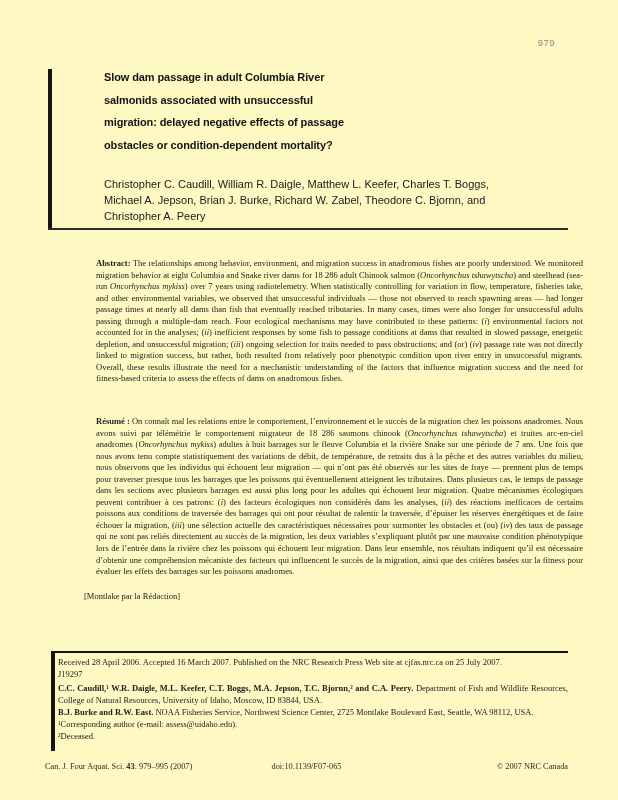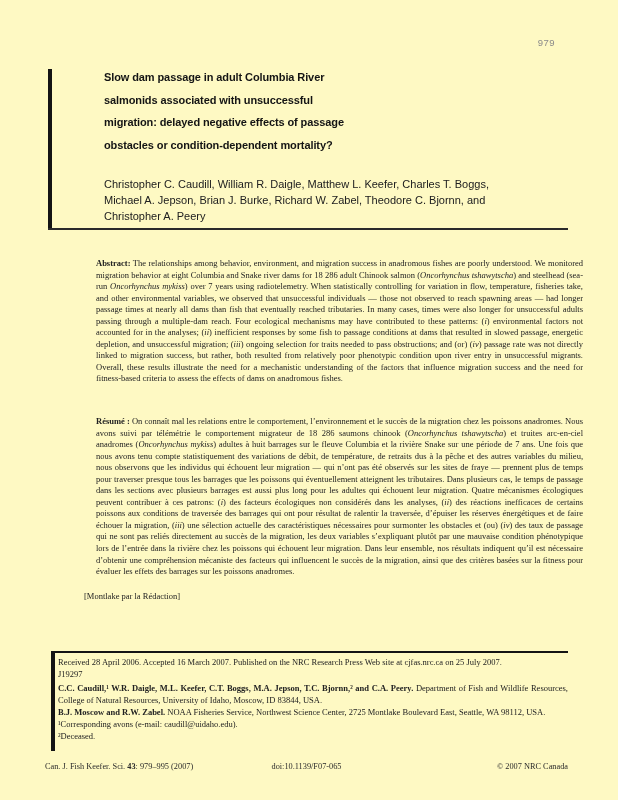--- a/index.html
+++ b/index.html
@@ -91,24 +91,24 @@
 
   <div class="translation-note">[Montlake par la Rédaction]</div>
 
   <div class="footer-rule"></div>
   <div class="footer-accent-bar"></div>
 
   <div class="footer-block">
     <p class="received-note">Received 28 April 2006. Accepted 16 March 2007. Published on the NRC Research Press Web site at cjfas.nrc.ca on 25 July 2007.
 J19297</p>
     <p><span style="font-weight: bold;">C.C. Caudill,¹ W.R. Daigle, M.L. Keefer, C.T. Boggs, M.A. Jepson, T.C. Bjornn,² and C.A. Peery.</span><span> Department of Fish and Wildlife Resources, College of Natural Resources, University of Idaho, Moscow, ID 83844, USA.</span></p>
-    <p><span style="font-weight: bold;">B.J. Moscow and R.W. Zabel.</span><span> NOAA Fisheries Service, Northwest Science Center, 2725 Montlake Boulevard East, Seattle, WA 98112, USA.</span></p>
-    <p>¹Corresponding avons (e-mail: caudill@uidaho.edu).</p>
+    <p><span style="font-weight: bold;">B.J. Burke and R.W. East.</span><span> NOAA Fisheries Service, Northwest Science Center, 2725 Montlake Boulevard East, Seattle, WA 98112, USA.</span></p>
+    <p>¹Corresponding author (e-mail: assess@uidaho.edu).</p>
     <p>²Deceased.</p>
   </div>
 
   <div class="journal-info-bar">
-    <span class="jb-left"><span>Can. J. Fish Keefer. Sci. </span><span style="font-weight: bold;">43</span><span>: 979–995 (2007)</span></span>
+    <span class="jb-left"><span>Can. J. Four Aquat. Sci. </span><span style="font-weight: bold;">43</span><span>: 979–995 (2007)</span></span>
     <span class="jb-center">doi:10.1139/F07-065</span>
     <span class="jb-right">© 2007 NRC Canada</span>
   </div>
 
 </div>
 
 </body></html>

